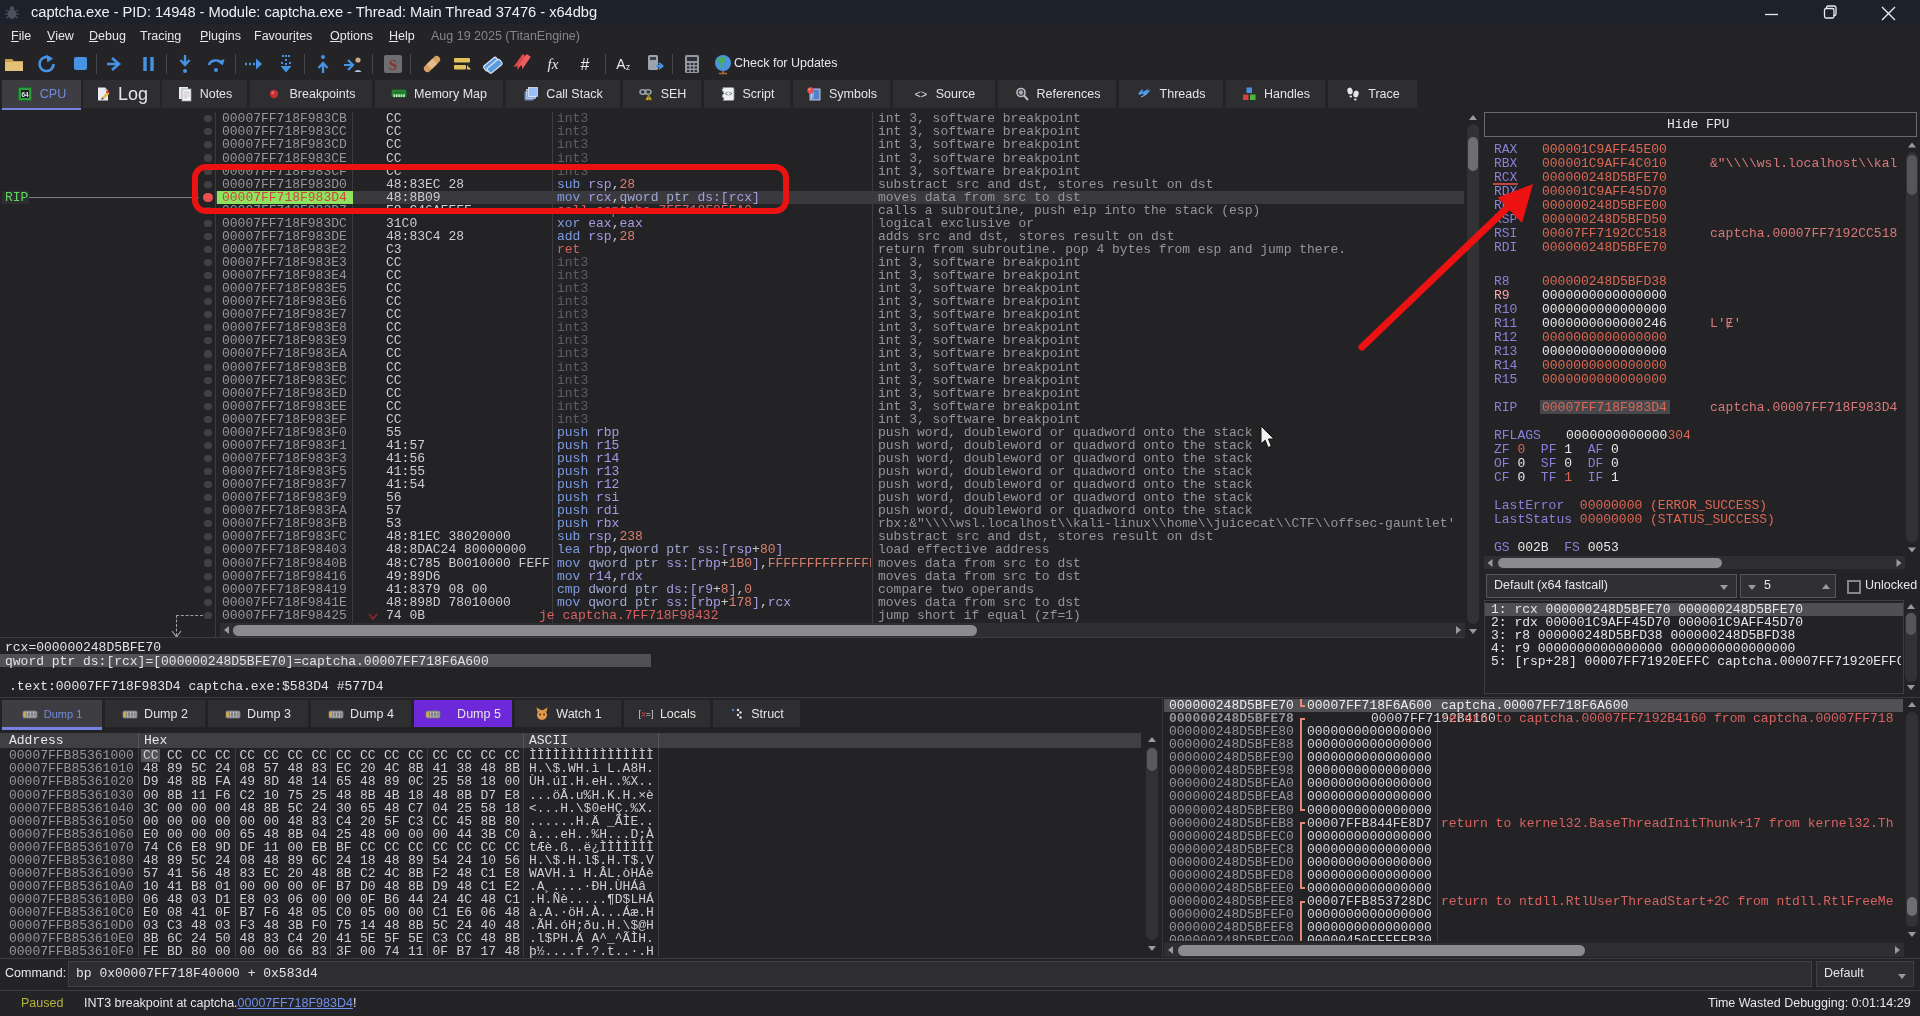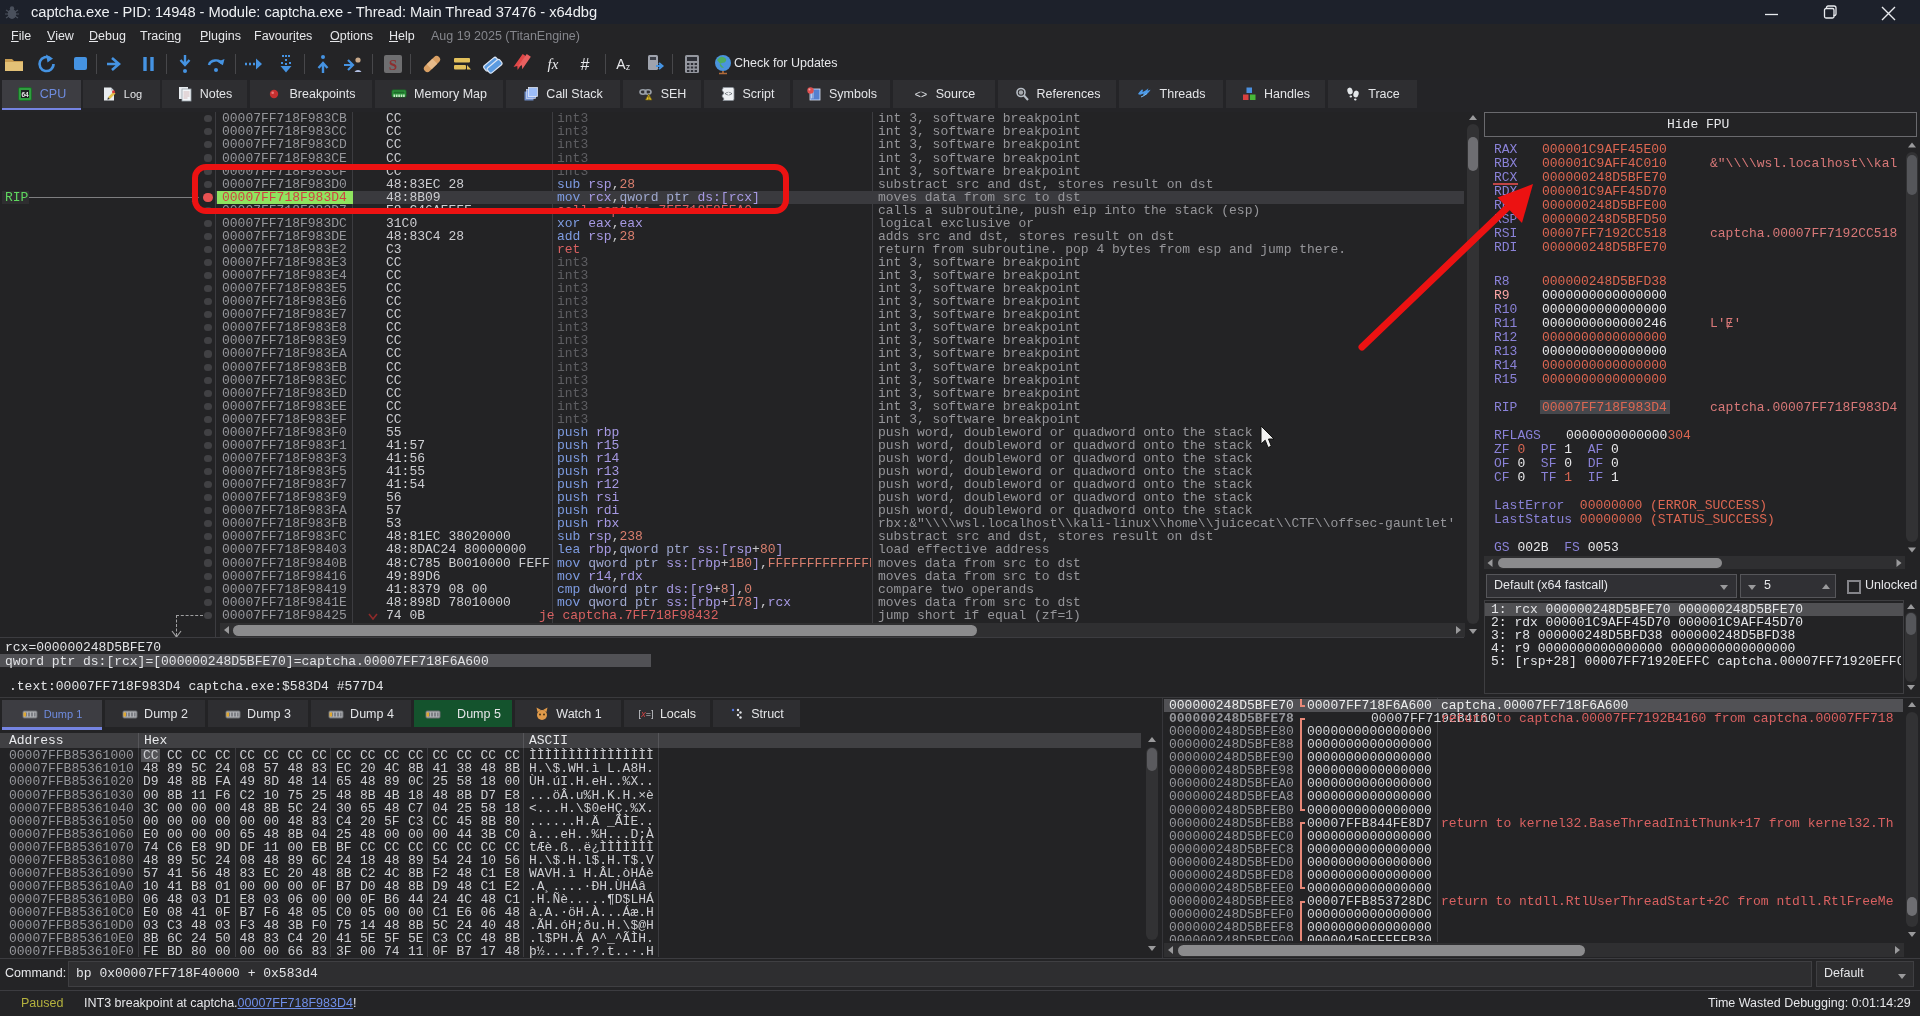--- a/index.html
+++ b/index.html
@@ -171,21 +171,21 @@
 <div class="abs" style="left:83px;top:80px;width:77px;height:28px;background:#2e2e31;display:flex;align-items:center;justify-content:center;gap:7px">
     <svg width="16" height="16" viewBox="0 0 16 16">
       <path d="M3 1.5 h7 l3 3 v10 h-10 z" fill="#e8ecf0"></path>
       <path d="M10 1.5 l3 3 h-3 z" fill="#b8c0c8"></path>
       <g transform="rotate(45 10 10)">
         <rect x="8.8" y="5" width="2.6" height="8" fill="#e2c04a"></rect>
         <path d="M8.8 13 h2.6 l-1.3 2.2 z" fill="#3a3a3a"></path>
       </g>
       <circle cx="12.5" cy="5.8" r="1.5" fill="#d83838"></circle>
     </svg>
-    <span style="font-size:11px;color:#e4e5e8">Log</span>
+    <span style="font-size:18px;color:#e4e5e8">Log</span>
   </div>
 <div class="abs" style="left:162px;top:80px;width:85px;height:28px;background:#2e2e31;display:flex;align-items:center;justify-content:center;gap:7px">
     <svg width="16" height="16" viewBox="0 0 16 16">
       <rect x="2" y="1" width="9" height="12" fill="#e8ecf0"></rect>
       <rect x="5" y="3" width="9" height="12" fill="#f2f5f8" stroke="#9aa2aa" stroke-width="0.8"></rect>
       <g stroke="#c8a0a0" stroke-width="0.7">
         <path d="M6.5 6 h6 M6.5 8 h6 M6.5 10 h6 M6.5 12 h4"></path>
       </g>
     </svg>
     <span style="font-size:12.5px;color:#e4e5e8">Notes</span>
@@ -676,21 +676,21 @@
       <g fill="#7c7e84">
         <rect x="3" y="6.5" width="2" height="4"></rect>
         <rect x="6" y="6.5" width="2" height="4"></rect>
         <rect x="9" y="6.5" width="2" height="4"></rect>
         <rect x="12" y="6.5" width="1.6" height="4"></rect>
       </g>
       <rect x="1.5" y="6.5" width="2.5" height="4" fill="#e0a830"></rect>
     </svg>
     <span style="font-size:12.5px;color:#e4e5e8">Dump 4</span>
   </div>
-<div class="abs" style="left:414px;top:700px;width:98px;height:27px;background:#14532d;display:flex;align-items:center;justify-content:center;gap:16px">
+<div class="abs" style="left:414px;top:700px;width:98px;height:27px;background:#6d28d9;display:flex;align-items:center;justify-content:center;gap:16px">
     <svg width="16" height="16" viewBox="0 0 16 16">
       <rect x="1" y="5" width="14" height="7" rx="1" fill="#b0b2b6" stroke="#6a6c70"></rect>
       <g fill="#7c7e84">
         <rect x="3" y="6.5" width="2" height="4"></rect>
         <rect x="6" y="6.5" width="2" height="4"></rect>
         <rect x="9" y="6.5" width="2" height="4"></rect>
         <rect x="12" y="6.5" width="1.6" height="4"></rect>
       </g>
       <rect x="1.5" y="6.5" width="2.5" height="4" fill="#e0a830"></rect>
     </svg>

